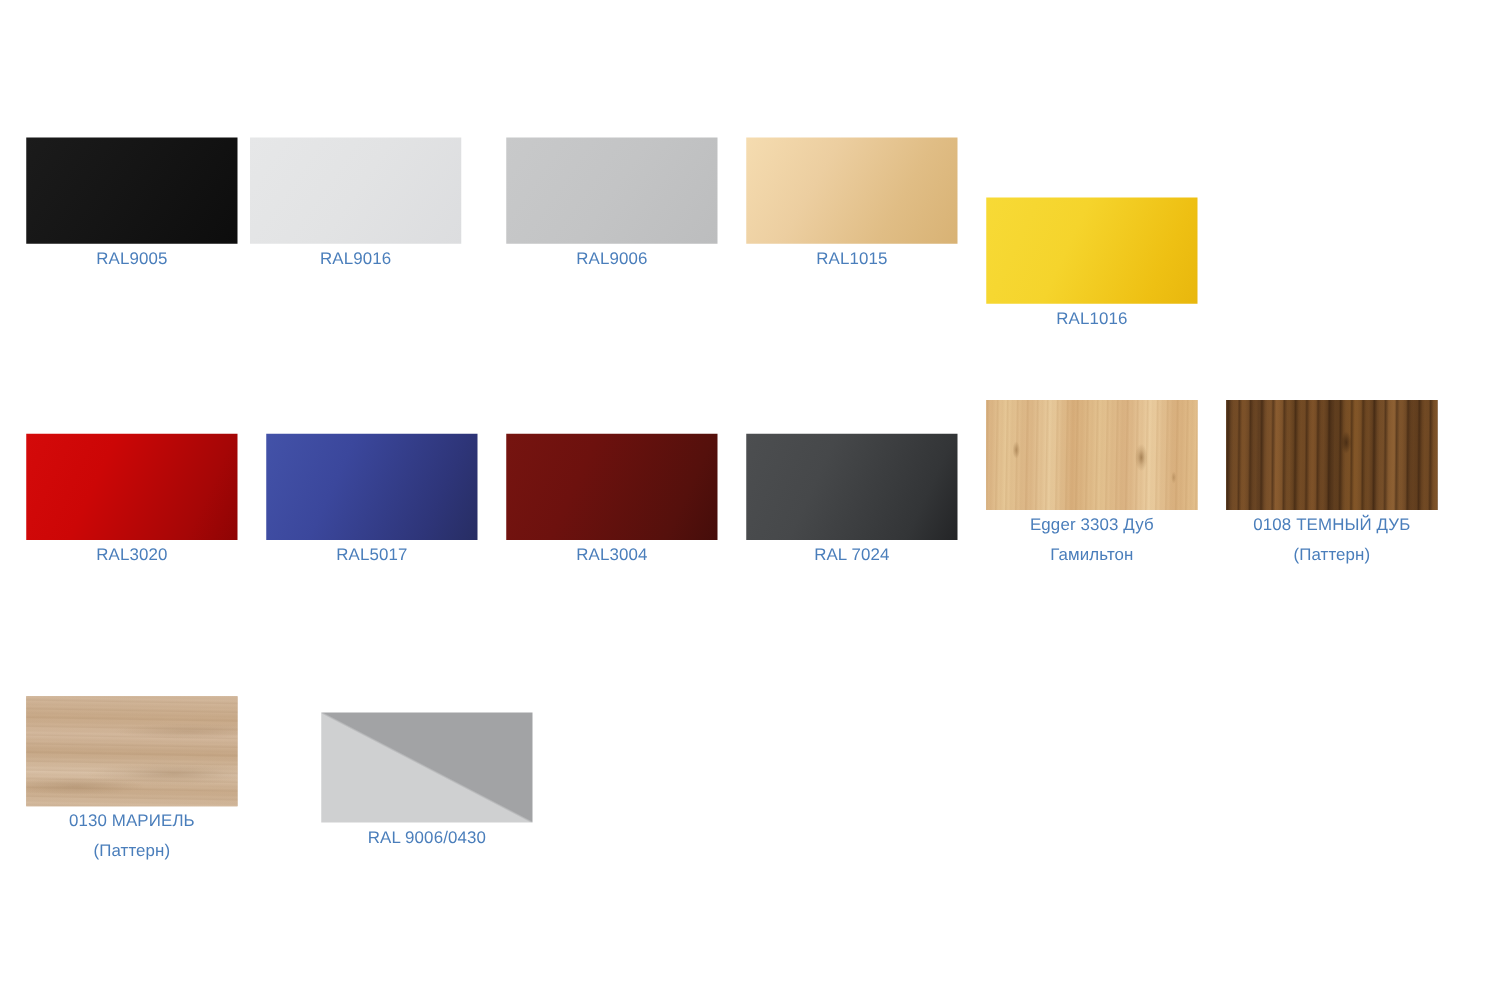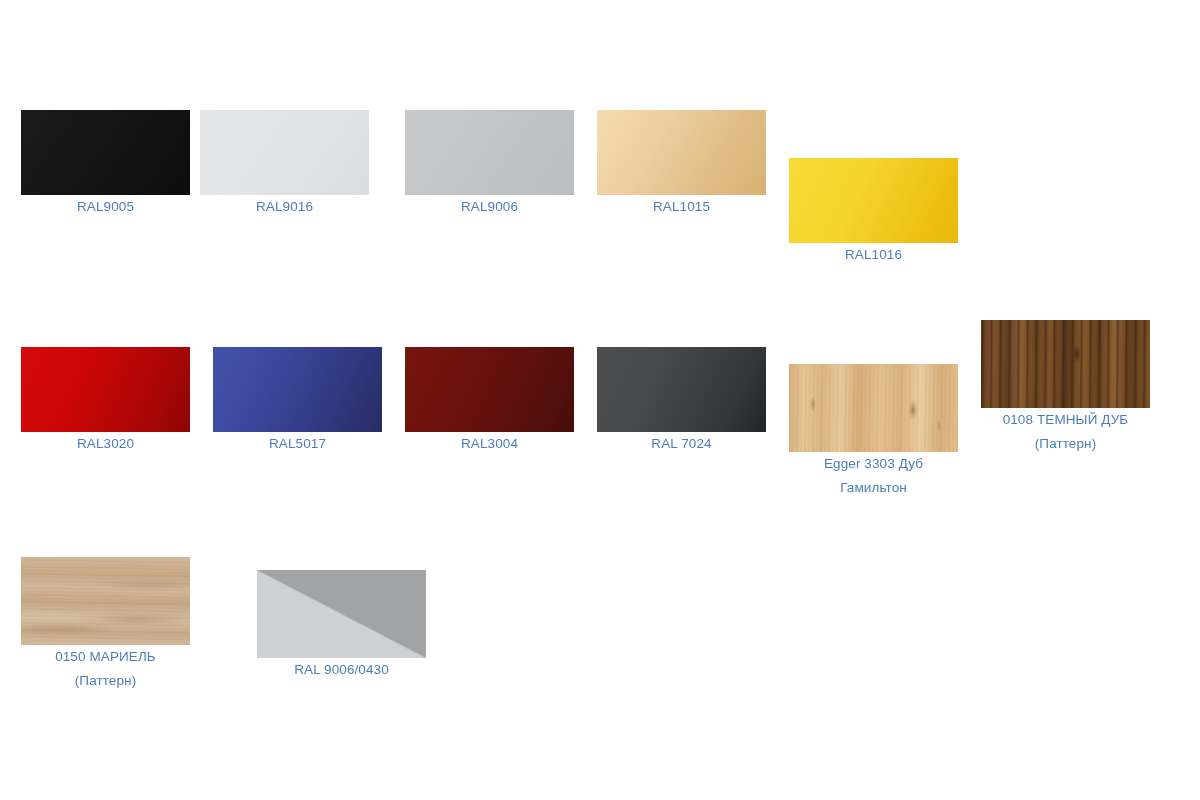--- a/index.html
+++ b/index.html
@@ -192,35 +192,35 @@
   <div class="cell" style="left:405px; top:347px;">
     <div class="swatch sw-ral3004"></div>
     <div class="label">RAL3004</div>
   </div>
 
   <div class="cell" style="left:597px; top:347px;">
     <div class="swatch sw-ral7024"></div>
     <div class="label">RAL 7024</div>
   </div>
 
-  <div class="cell" style="left:789px; top:320px;margin-top:44px;">
+  <div class="cell" style="left:789px; top:320px;">
     <div class="swatch tall sw-egger3303"></div>
     <div class="label">Egger 3303 Дуб
 Гамильтон</div>
   </div>
 
   <div class="cell" style="left:981px; top:320px;">
     <div class="swatch tall sw-darkoak"></div>
     <div class="label">0108 ТЕМНЫЙ ДУБ
 (Паттерн)</div>
   </div>
 
   <div class="cell" style="left:21px; top:557px;">
     <div class="swatch tall sw-mariel"></div>
-    <div class="label">0150 МАРИЕЛЬ
+    <div class="label">0130 МАРИЕЛЬ
 (Паттерн)</div>
   </div>
 
   <div class="cell" style="left:213px; top:570px;margin-left:44px;">
     <div class="swatch tall sw-two-tone"></div>
     <div class="label">RAL 9006/0430</div>
   </div>
 
 </div>
 

